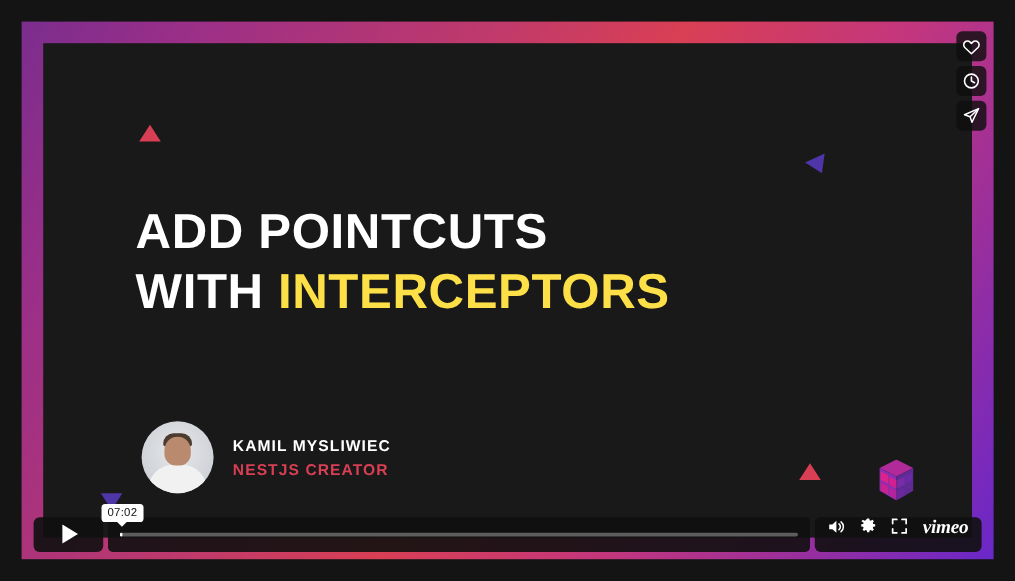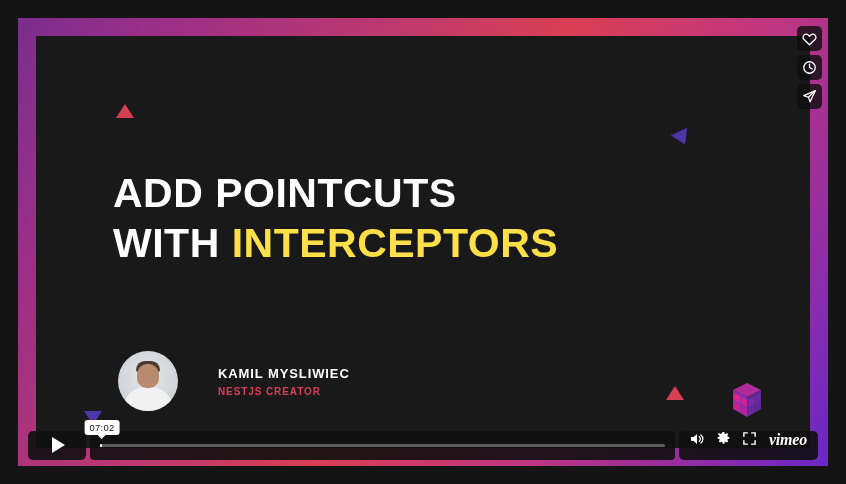--- a/index.html
+++ b/index.html
@@ -122,29 +122,29 @@
     position: absolute;
     left: 50%;
     bottom: -4px;
     width: 20px;
     height: 26px;
     margin-left: -10px;
     border-radius: 8px 8px 0 0;
     background: #8a2f32;
   }
 
-  .speaker-meta { display: flex; flex-direction: column; gap: 5px; margin-left: 24px; }
+  .speaker-meta { display: flex; flex-direction: column; gap: 5px; }
   .speaker-name {
     font-size: 13px;
     font-weight: bold;
     letter-spacing: 0.9px;
     color: #ffffff;
   }
   .speaker-role {
-    font-size: 10px;
+    font-size: 13px;
     font-weight: bold;
     letter-spacing: 0.9px;
     color: #d93f54;
   }
 
   
   .tri {
     position: absolute;
     width: 0; height: 0;
     border-left: 9px solid transparent;

